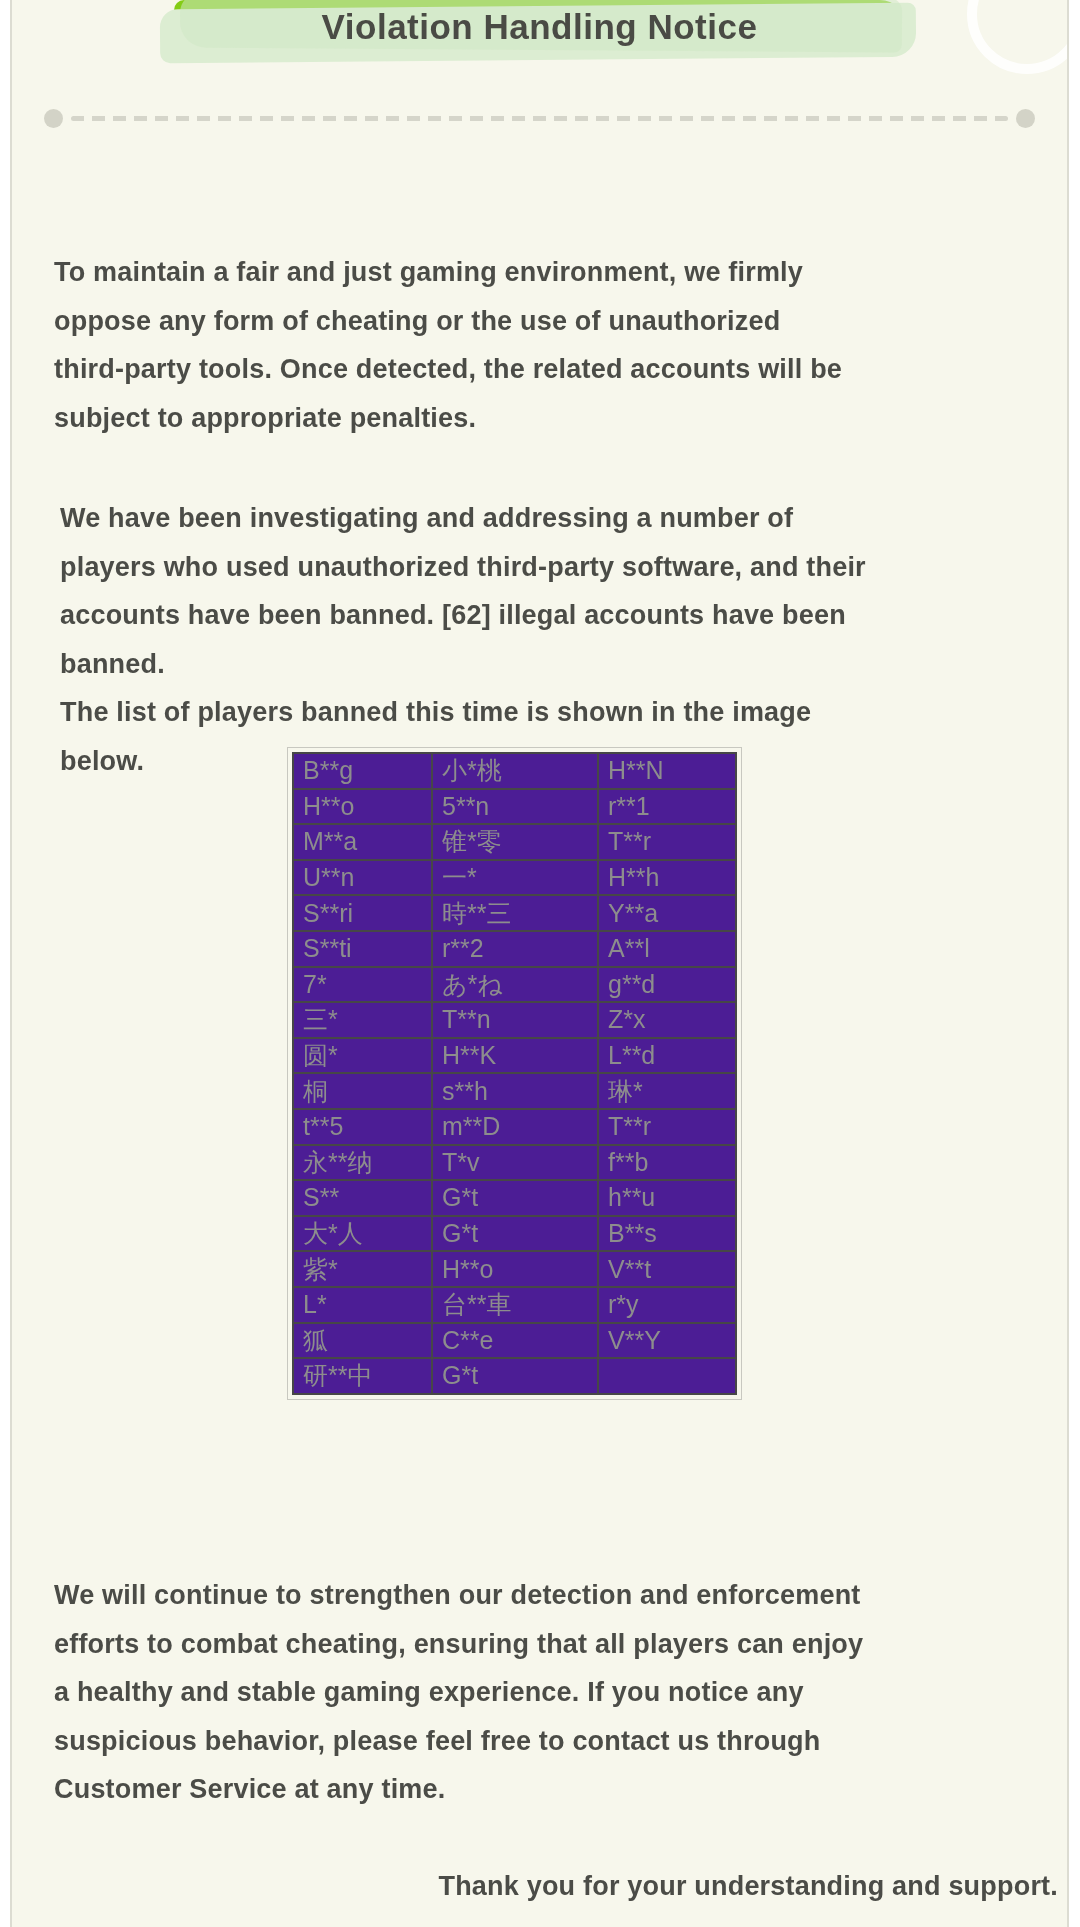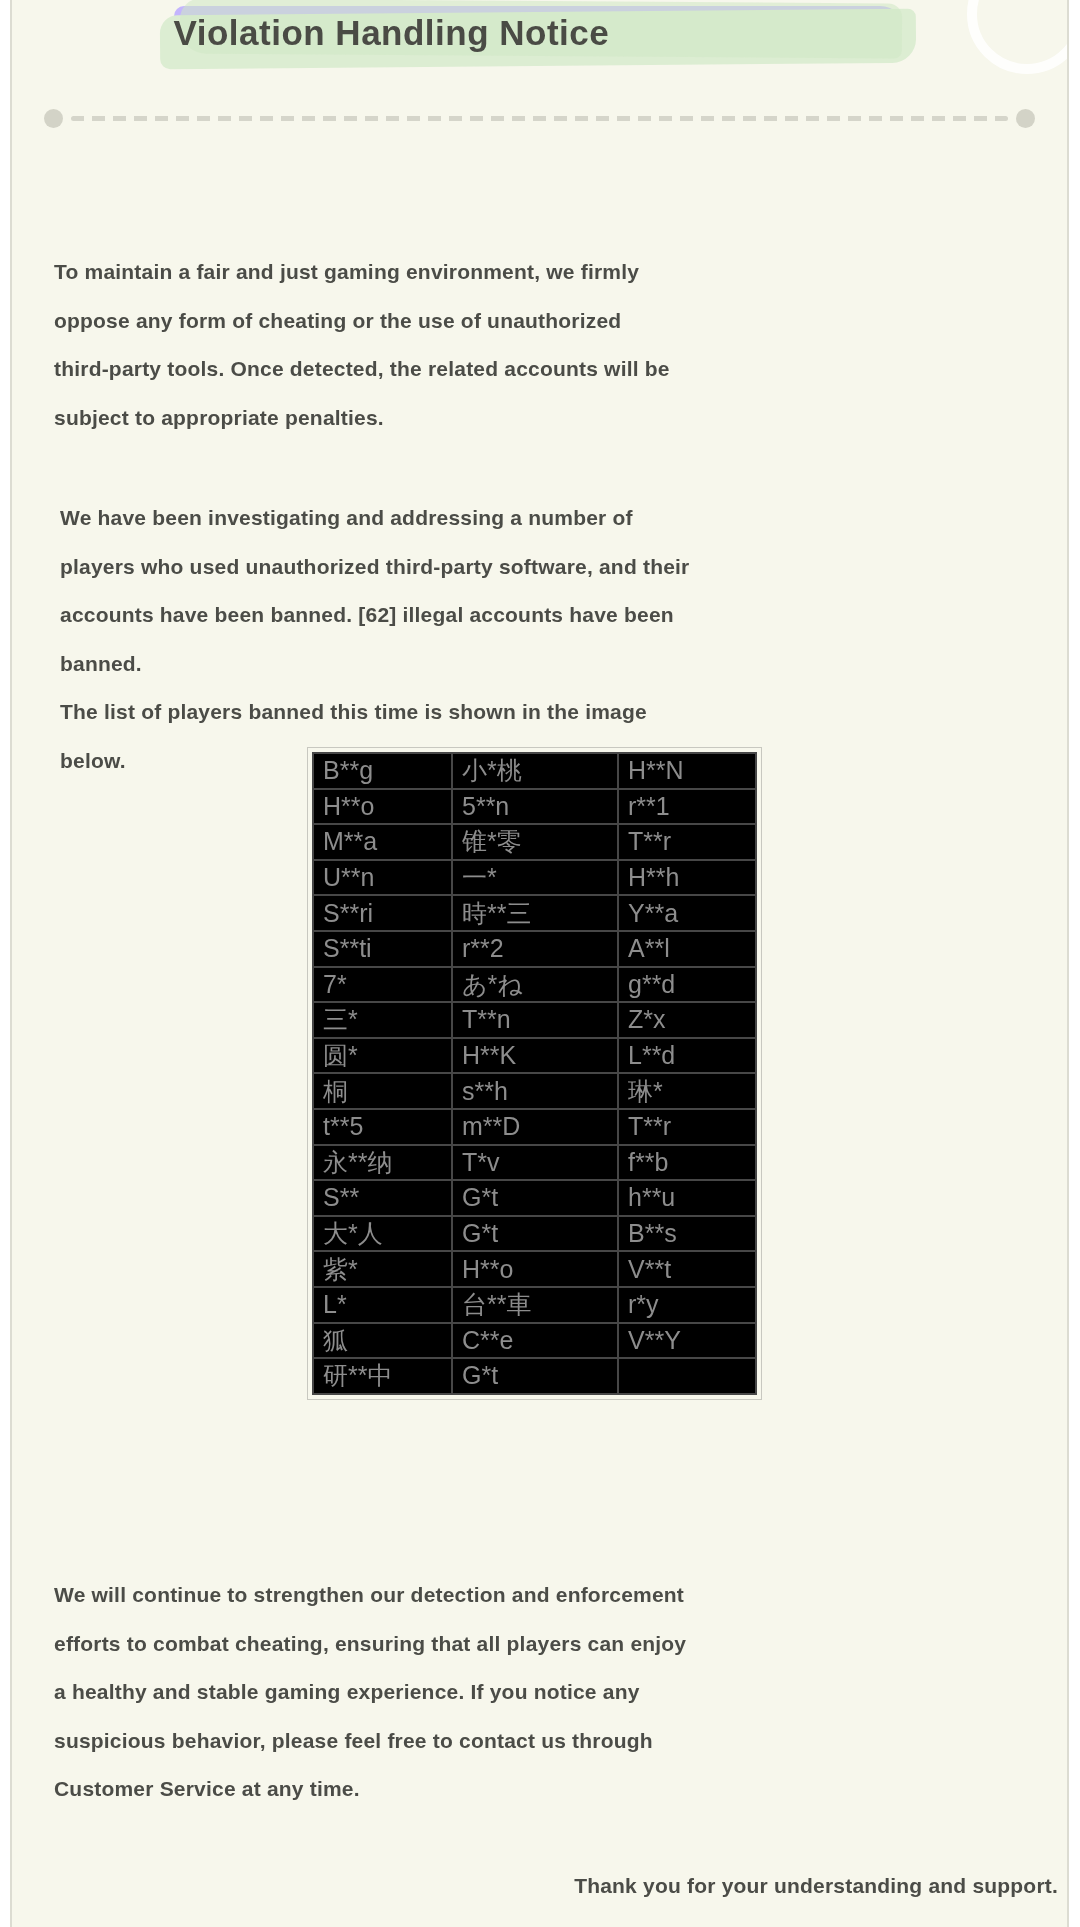--- a/index.html
+++ b/index.html
@@ -10,25 +10,25 @@
     background:#f7f7ec;
     border-left:2px solid #dcdcd2; border-right:2px solid #dcdcd2;
     overflow:hidden;
   }
   .deco-arc {
     position:absolute; top:-46px; right:-20px; width:120px; height:120px;
     border-radius:50%; border:10px solid rgba(255,255,255,0.85);
   }
   
   .title-band {
-    position:absolute; top:6px; left:50%; transform:translateX(-50%);
+    position:absolute; top:0; left:50%; transform:translateX(-50%);
     width:732px; height:54px;
-    background:#c4b5fd;
+    background:#84cc16;
     border-radius:10px 26px 12px 22px;
-    display:flex; align-items:center; justify-content:flex-start;
+    display:flex; align-items:center; justify-content:center;
   }
   .title-band::before {
     content:""; position:absolute; left:-14px; right:-10px; top:6px; bottom:-6px;
     background:#dcedd2; border-radius:18px 8px 24px 10px; transform:rotate(-0.5deg); z-index:-1;
   }
   .title-band::after {
     content:""; position:absolute; left:6px; right:4px; top:-5px; bottom:4px;
     background:rgba(207,232,197,0.55); border-radius:20px 14px 8px 26px; transform:rotate(0.4deg); z-index:-1;
   }
   .title-text {
@@ -37,36 +37,36 @@
   
   .divider { position:absolute; top:108px; left:32px; right:32px; height:20px; display:flex; align-items:center; }
   .divider .dot { width:19px; height:19px; border-radius:50%; background:#d3d3c7; flex:none; }
   .divider .dashes {
     flex:1; height:5px; margin:0 8px; border-radius:3px;
     background:repeating-linear-gradient(90deg, #d5d5ca 0 13px, transparent 13px 21px);
   }
   
   .para {
     position:absolute; left:42px; width:1004px;
-    font-size:21px; font-weight:bold; color:#4b4c47;
+    font-size:27px; font-weight:bold; color:#4b4c47;
     line-height:48.5px; letter-spacing:0.2px; white-space:pre-line;
   }
   .para-flow { position:static; }
   .p1 { top:248px; }
   .p23 { position:absolute; top:494px; left:48px; width:1004px; }
   .p4 { top:1571px; }
   .p5 { top:1862px;text-align:right; }
   
   .table-wrap {
     position:absolute; top:752px; left:280px;
   }
   table.banlist {
     border-collapse:collapse; table-layout:fixed; width:443px;
-    background:#000000;
-    outline:1px solid #c8c8c0; outline-offset:4px;margin-left:20px;
+    background:#4c1d95;
+    outline:1px solid #c8c8c0; outline-offset:4px;
   }
   table.banlist td {
     border:2px solid #474747;
     height:35.6px;
     font-size:25px; color:#8d8d8d; font-weight:normal;
     padding:0 0 0 9px; vertical-align:middle;
     overflow:hidden; white-space:nowrap;
     font-family:"Liberation Sans","DejaVu Sans",sans-serif;
   }
   col.c1 { width:139px; } col.c2 { width:166px; } col.c3 { width:138px; }

